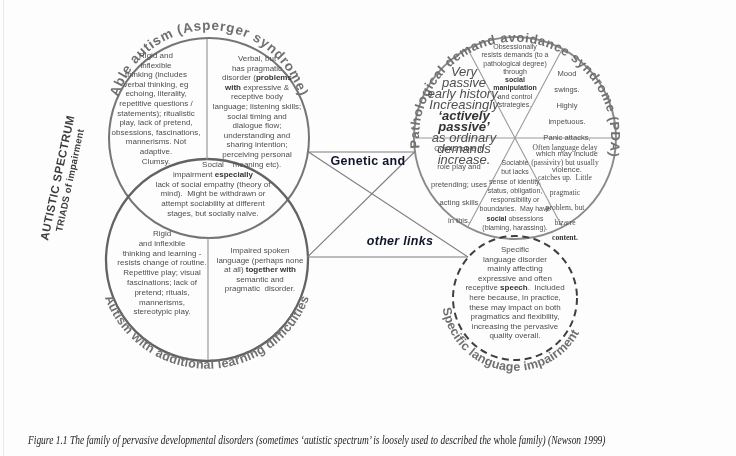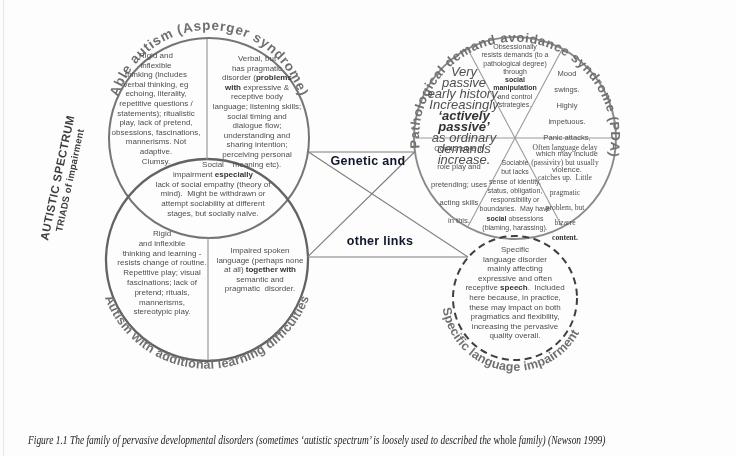--- a/index.html
+++ b/index.html
@@ -30,21 +30,21 @@
   .pda-tr{left:520px;top:66px;width:94px;font-size:7.6px;line-height:16px;}
   .pda-bl{left:416px;top:140px;width:86px;font-size:7.6px;line-height:18px;}
   .pda-bm{left:469px;top:158px;width:92px;font-size:7px;line-height:9.3px;}
   .pda-br{left:515px;top:140px;width:100px;font-size:7.6px;line-height:15px;font-family:Liberation Serif, serif;}
   .sli-blk{left:452px;top:245px;width:126px;line-height:9.6px;}
   .link-label{
     position:absolute;font-weight:bold;font-size:12.5px;color:#0f172a;
     text-align:center;letter-spacing:0.3px;
   }
   .link-top{left:324px;top:154px;width:88px;}
-  .link-bottom{left:336px;top:234px;width:88px;}
+  .link-bottom{left:356px;top:234px;width:88px;font-style:italic;}
   .axis{
     position:absolute;left:-8px;top:159px;width:162px;height:44px;
     transform:rotate(-78deg);text-align:center;color:#3d3d3d;
   }
   .axis-l1{font-weight:bold;font-size:11.5px;letter-spacing:0.4px;}
   .axis-l2{font-weight:bold;font-size:9.5px;margin-top:1px;letter-spacing:0.2px;}
   .caption{
     position:absolute;left:28px;top:432px;white-space:nowrap;
     font-family:"Liberation Serif",serif;font-style:italic;font-size:13.5px;
     color:#1c1c1c;transform:scaleX(0.70);transform-origin:left top;

